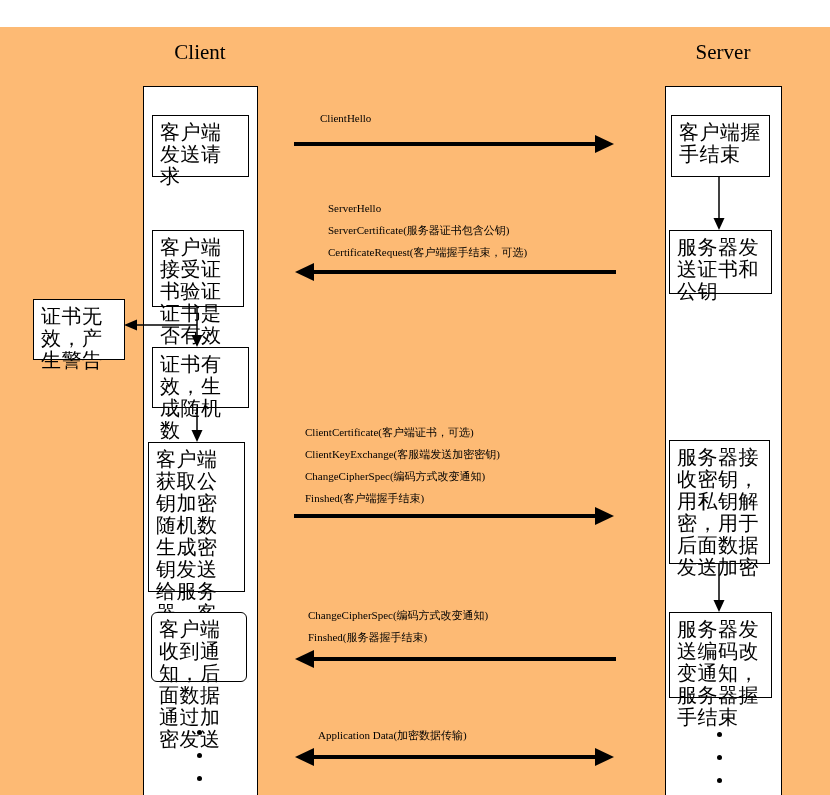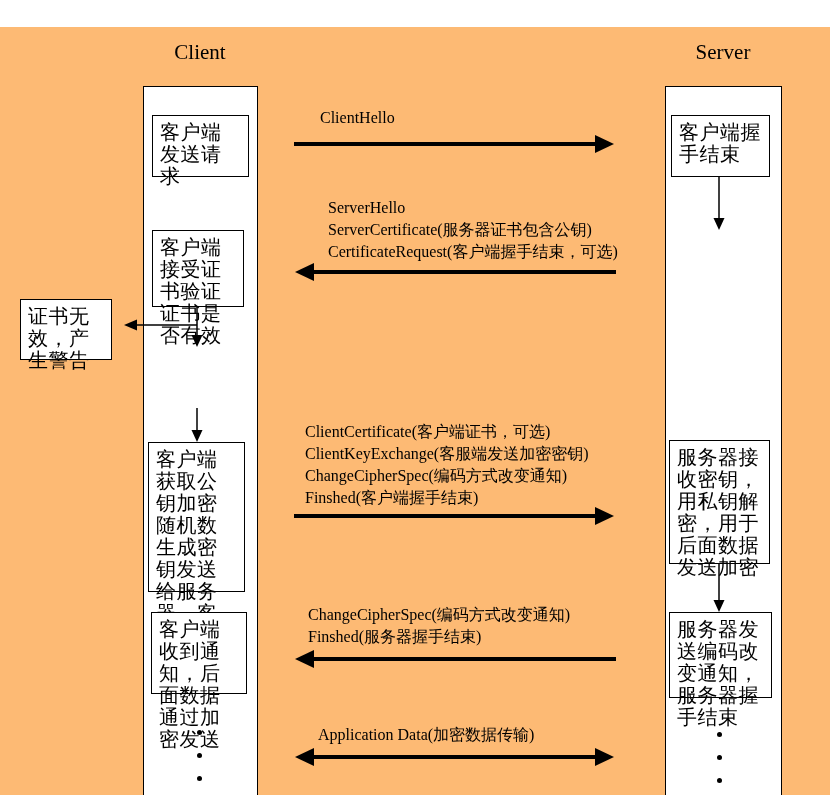--- a/index.html
+++ b/index.html
@@ -29,21 +29,21 @@
     border:1.5px solid #000;
     background:#fff;
     box-sizing:border-box;
     font-size:20px;
     line-height:22px;
     padding:5px 7px;
     letter-spacing:0.5px;
   }
   .msg{
     position:absolute;
-    font-size:16px;
+    font-size:11px;
     line-height:22px;
   }
   .msg .line{white-space:nowrap;}
   .arrow-layer{
     position:absolute;
     left:0;top:0;width:830px;height:795px;
     pointer-events:none;
   }
   .dots{
     position:absolute;
@@ -63,26 +63,28 @@
 <div class="canvas">
 
   <div class="actor-title" style="left:143px;top:13px;width:114px;">Client</div>
   <div class="actor-title" style="left:665px;top:13px;width:116px;">Server</div>
 
   <div class="lifeline" style="left:143px;top:59px;width:115px;height:716px;"></div>
   <div class="lifeline" style="left:665px;top:59px;width:117px;height:715px;"></div>
 
   <div class="box" style="left:152px;top:88px;width:97px;height:62px;">客户端发送请求</div>
   <div class="box" style="left:152px;top:203px;width:92px;height:77px;">客户端接受证书验证证书是否有效</div>
+  <div class="box" style="left:152px;top:320px;width:97px;height:61px;">证书有效，生成随机数</div>
   <div class="box" style="left:148px;top:415px;width:97px;height:150px;">客户端获取公钥加密随机数生成密钥发送给服务器，客户端握手结束</div>
-  <div class="box" style="left:151px;top:585px;width:96px;height:82px;">客户端收到通知，后面数据通过加密发送</div>
+  <div class="box" style="left:151px;top:585px;width:96px;height:70px;border-radius:6px;">客户端收到通知，后面数据通过加密发送</div>
 
-  <div class="box" style="left:20px;top:272px;width:92px;height:61px;">证书无效，产生警告</div>
+  <div class="box" style="left:33px;top:272px;width:92px;height:61px;">证书无效，产生警告</div>
 
   <div class="box" style="left:671px;top:88px;width:99px;height:62px;">客户端握手结束</div>
+  <div class="box" style="left:669px;top:203px;width:103px;height:64px;">服务器发送证书和公钥</div>
   <div class="box" style="left:669px;top:413px;width:101px;height:124px;">服务器接收密钥，用私钥解密，用于后面数据发送加密</div>
   <div class="box" style="left:669px;top:585px;width:103px;height:86px;">服务器发送编码改变通知，服务器握手结束</div>
 
   <div class="msg" style="left:320px;top:80px;">
     <div class="line">ClientHello</div>
   </div>
   <div class="msg" style="left:328px;top:170px;">
     <div class="line">ServerHello</div>
     <div class="line">ServerCertificate(服务器证书包含公钥)</div>
     <div class="line">CertificateRequest(客户端握手结束，可选)</div>

